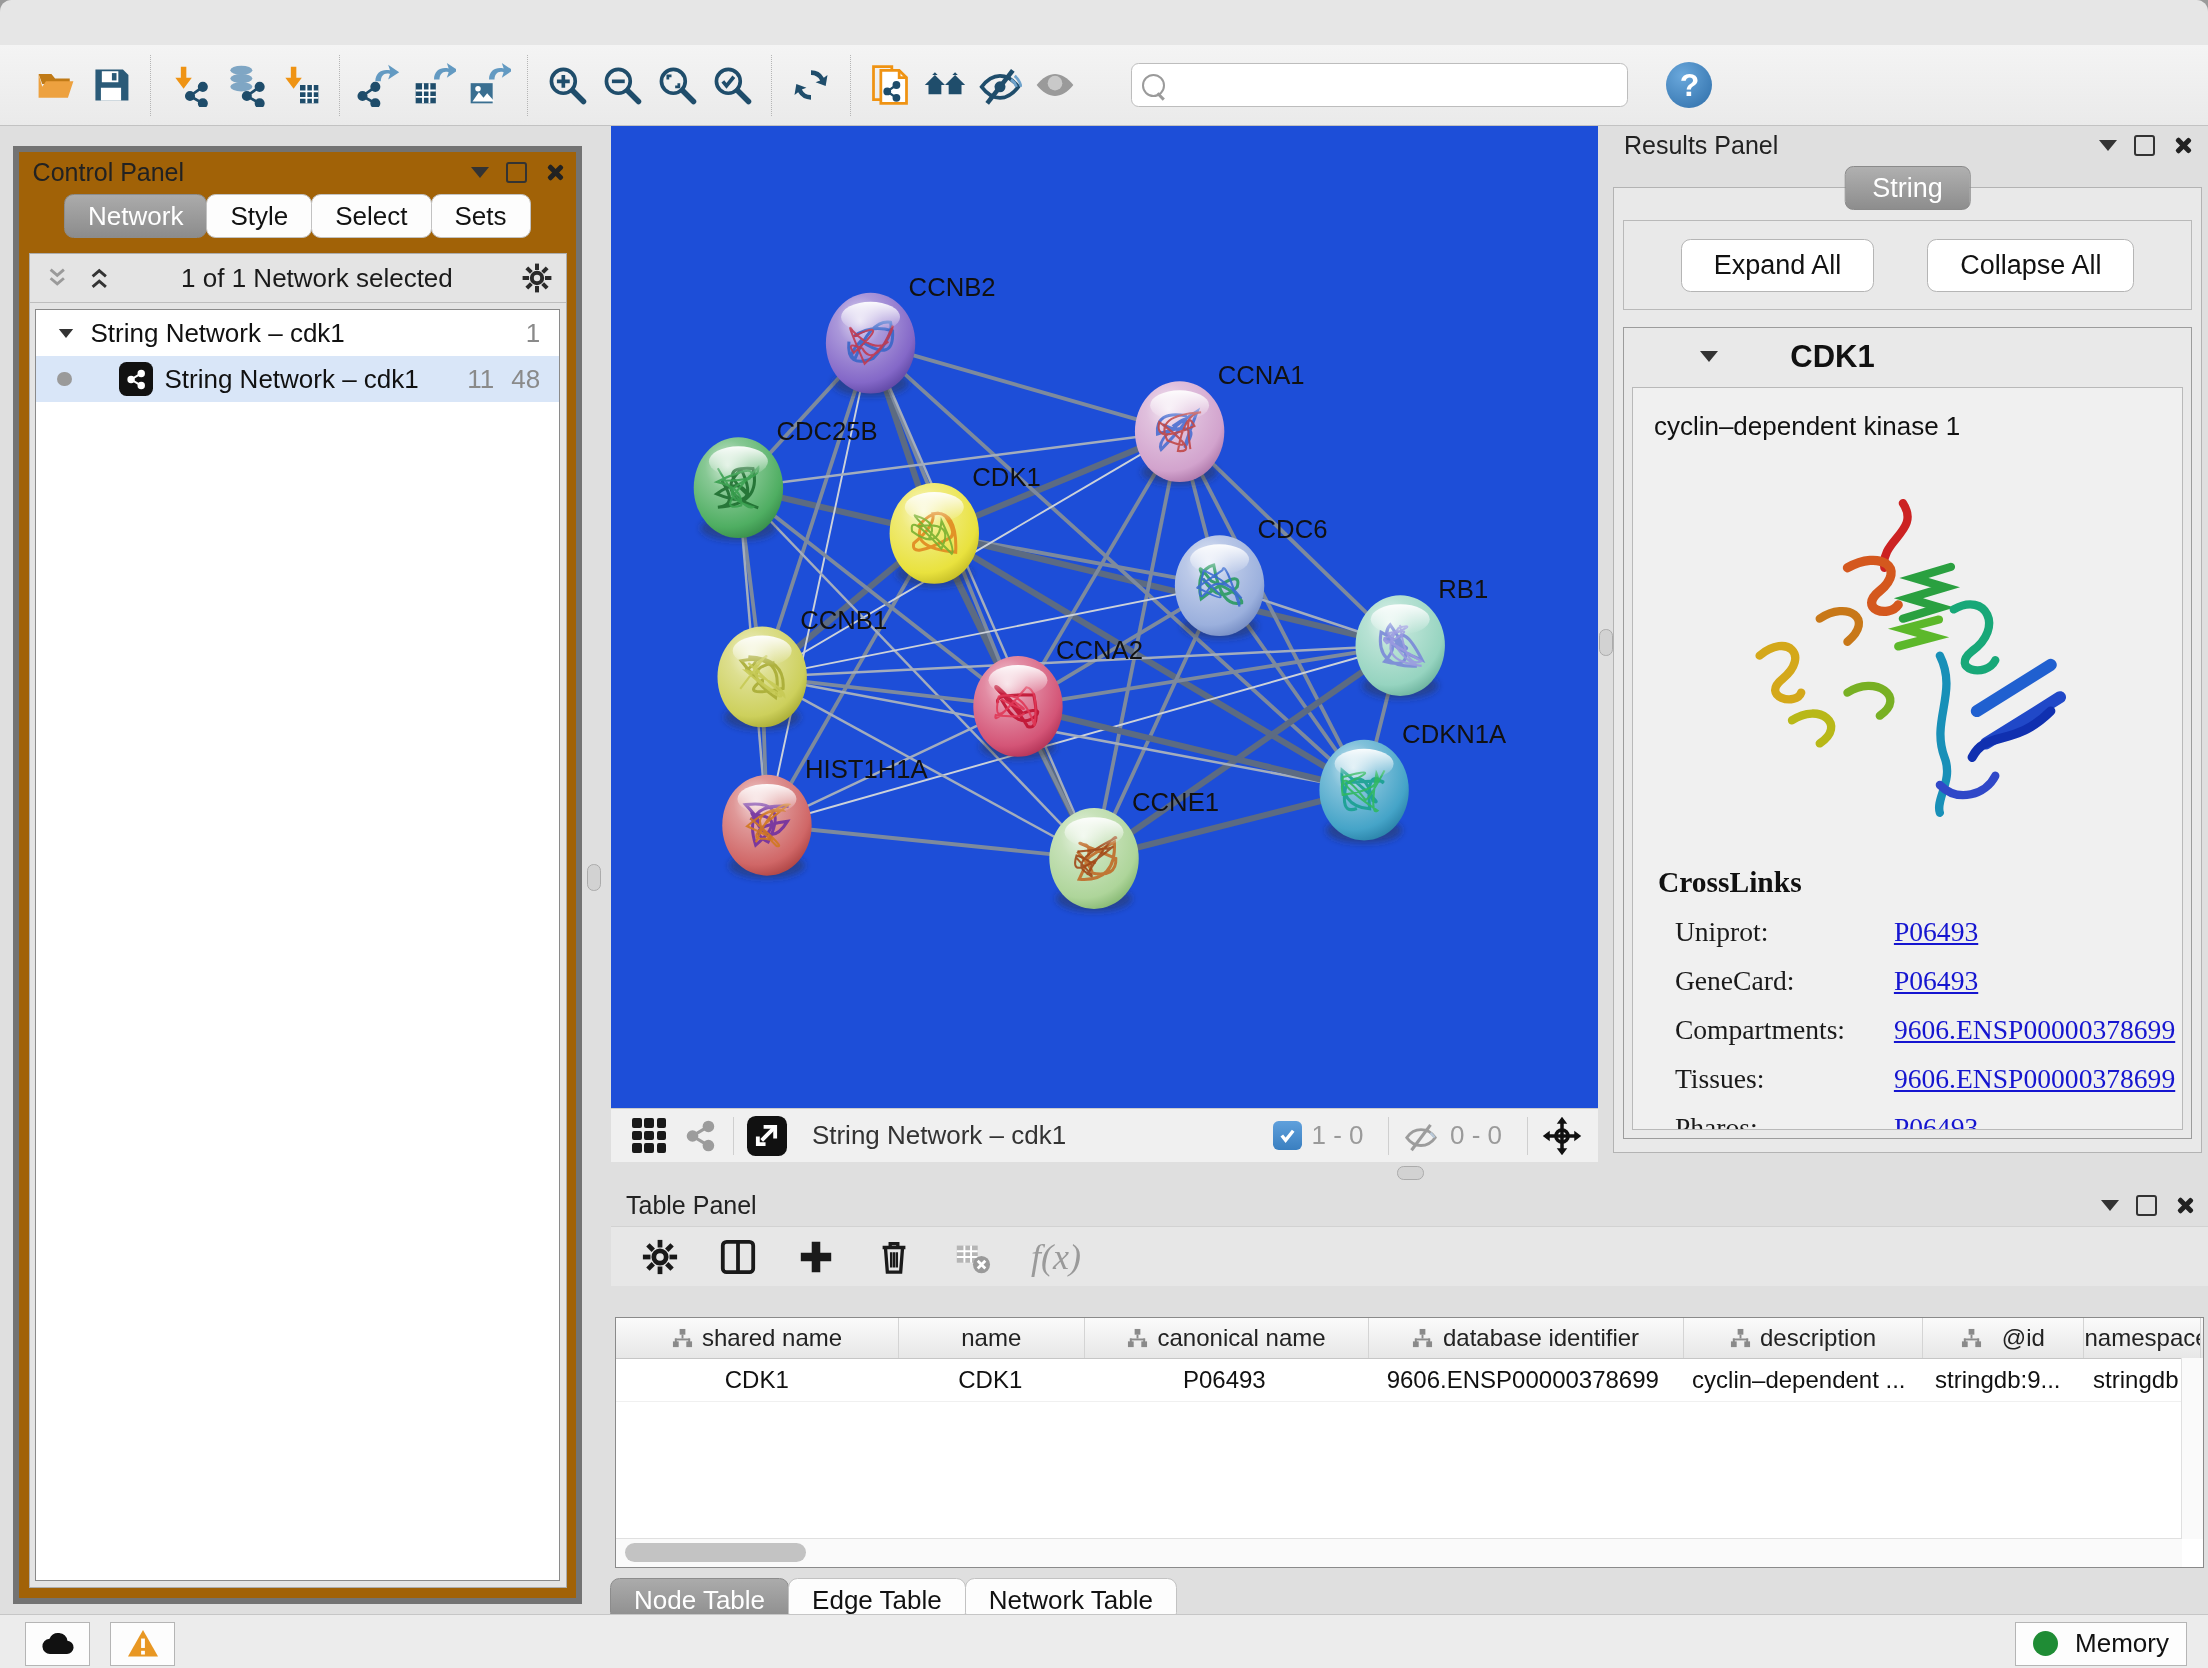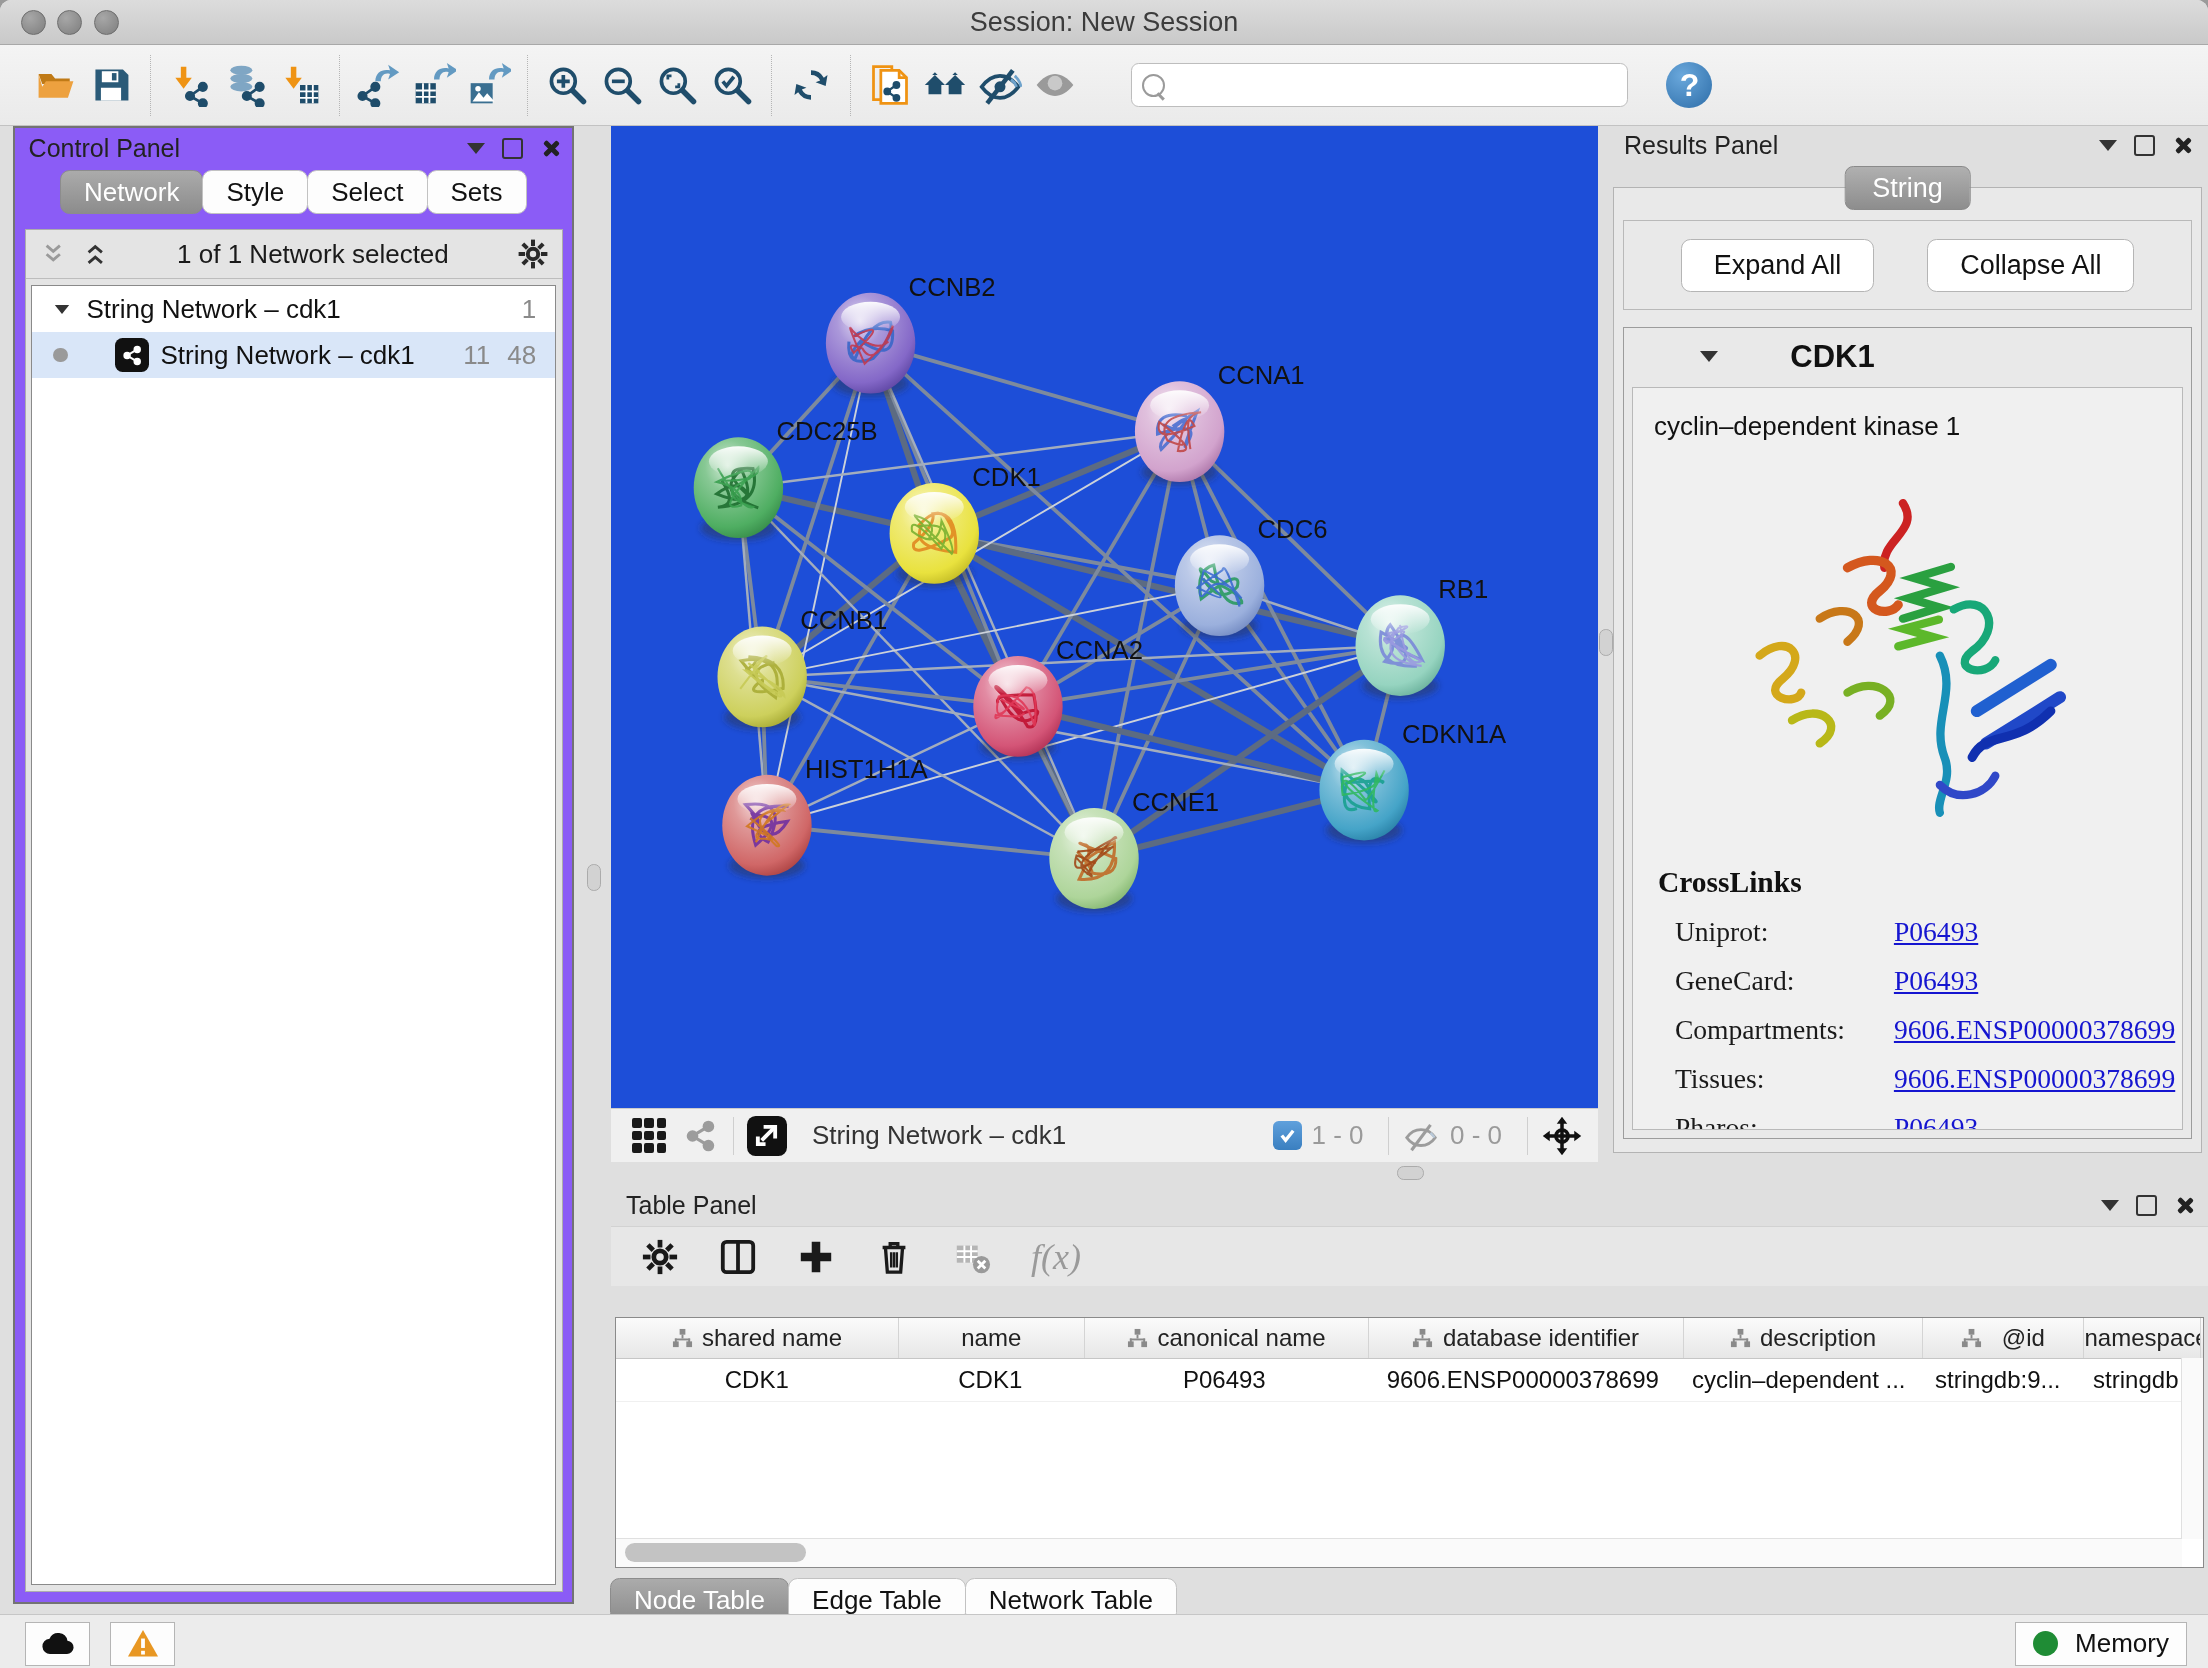--- a/index.html
+++ b/index.html
@@ -36,21 +36,21 @@
   .panel-title{font-size:25px;color:#222;}
   .pctrl{display:flex;align-items:center;gap:17px;}
   .tri-down{width:0;height:0;border-left:9.5px solid transparent;border-right:9.5px solid transparent;border-top:11.4px solid #333;}
   .float-box{width:17px;height:17px;border:2.9px solid #333;border-radius:2.9px;}
   .x-icon{position:relative;width:19px;height:19px;}
   .x-icon::before,.x-icon::after{content:"";position:absolute;left:8.6px;top:0;width:4.8px;height:19px;background:#222;border-radius:1.9px;}
   .x-icon::before{transform:rotate(45deg);}
   .x-icon::after{transform:rotate(-45deg);}
 
   
-  .control-panel{position:absolute;left:13.3px;top:0;bottom:11.4px;width:557px;background:#8b5cf6;border:2px solid #737373;}
+  .control-panel{position:absolute;left:13.3px;top:20px;bottom:11.4px;width:557px;background:#a16207;border:6px solid #737373;}
   .cp-head{height:40px;display:flex;align-items:center;justify-content:space-between;padding:0 13.3px;}
   .tabs-row{display:flex;justify-content:center;margin-top:1.9px;}
   .tab{height:42px;line-height:42px;padding:0 23px;font-size:26px;background:#fdfdfd;border:1px solid #c2c2c2;border-radius:9.5px;margin-left:-1px;color:#111;}
   .tab.active{background:linear-gradient(#ababab,#8c8c8c);color:#fff;border-color:#8c8c8c;}
   .np-box{position:absolute;left:9.5px;right:9.5px;top:101px;bottom:9.5px;background:#e4e4e4;border:1px solid #adadad;}
   .np-head{height:48px;display:flex;align-items:center;padding:0 13.3px;border-bottom:1px solid #bdbdbd;}
   .np-head .sel-label{flex:1;text-align:center;font-size:26px;color:#1a1a1a;}
   .tree{position:absolute;left:5.7px;right:5.7px;top:55px;bottom:5.7px;background:#fff;border:1px solid #8a8a8a;overflow:hidden;}
   .trow{height:46px;display:flex;align-items:center;font-size:26px;color:#111;}
   .trow .cnt{color:#8a8a8a;margin-left:17px;}
@@ -119,28 +119,20 @@
   .sbtn{position:absolute;top:6.7px;width:63px;height:42px;background:#fdfdfd;border:1.9px solid #b5b5b5;display:flex;align-items:center;justify-content:center;}
   .membtn{position:absolute;right:21px;top:6.7px;height:42px;background:#fdfdfd;border:1.9px solid #b5b5b5;
     display:flex;align-items:center;gap:17px;padding:0 17px;font-size:26px;color:#111;}
   .memdot{width:25px;height:25px;border-radius:50%;background:#1f8c35;}
 </style>
 </head>
 <body>
 
 <div class="window">
 
-  <div class="titlebar">
-    <div class="traffic">
-      <span class="light"></span>
-      <span class="light"></span>
-      <span class="light"></span>
-    </div>
-    <div class="wtitle">Session: New Session</div>
-  </div>
 
   <div class="toolbar">
     <button class="tbtn" style="margin-left:28.5px">
       <svg viewBox="0 0 48 48">
           <path d="M5 12h14l4 5h16v6H9z" fill="#c07a16"></path>
           <path d="M5 12v26h32l6-18H13l-4 6z" fill="#eda13f"></path>
         </svg>
     </button>
     <button class="tbtn">
       <svg viewBox="0 0 48 48">

